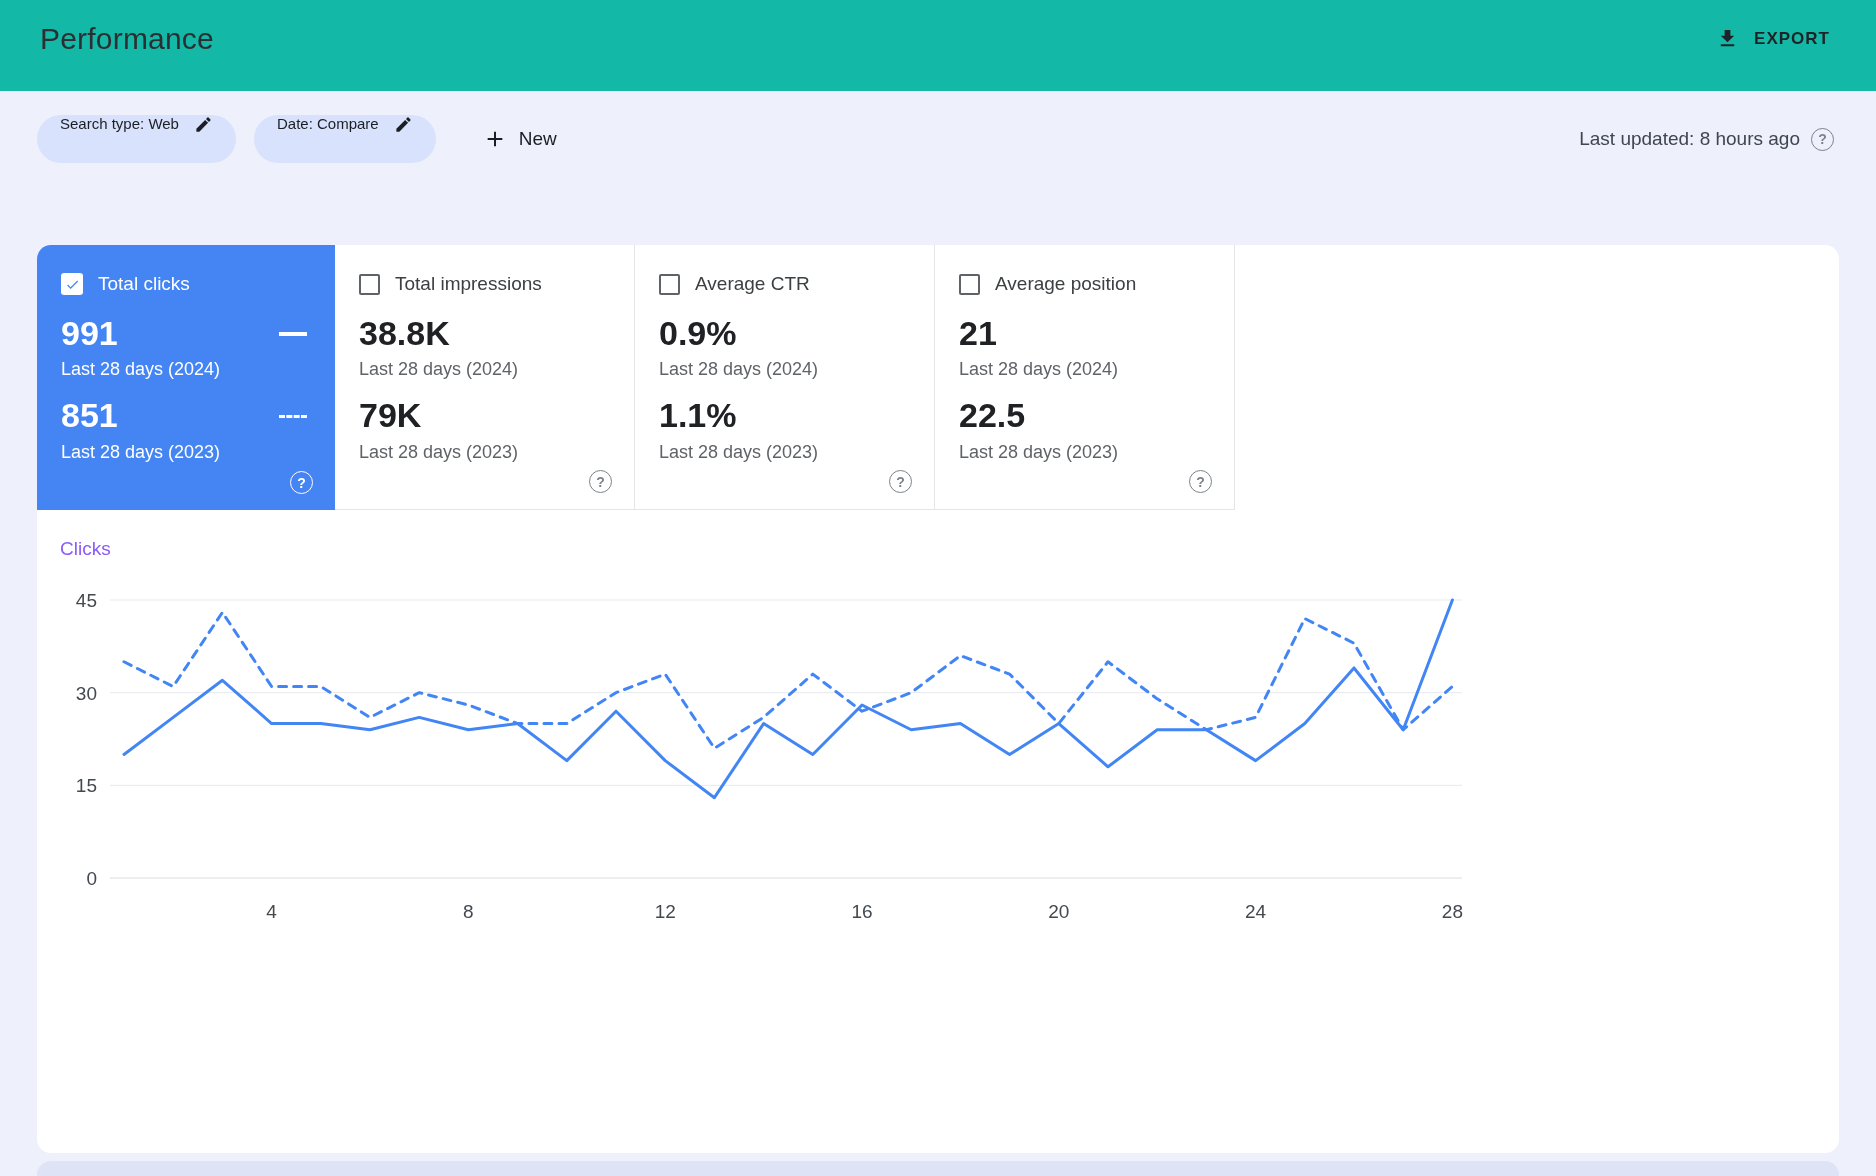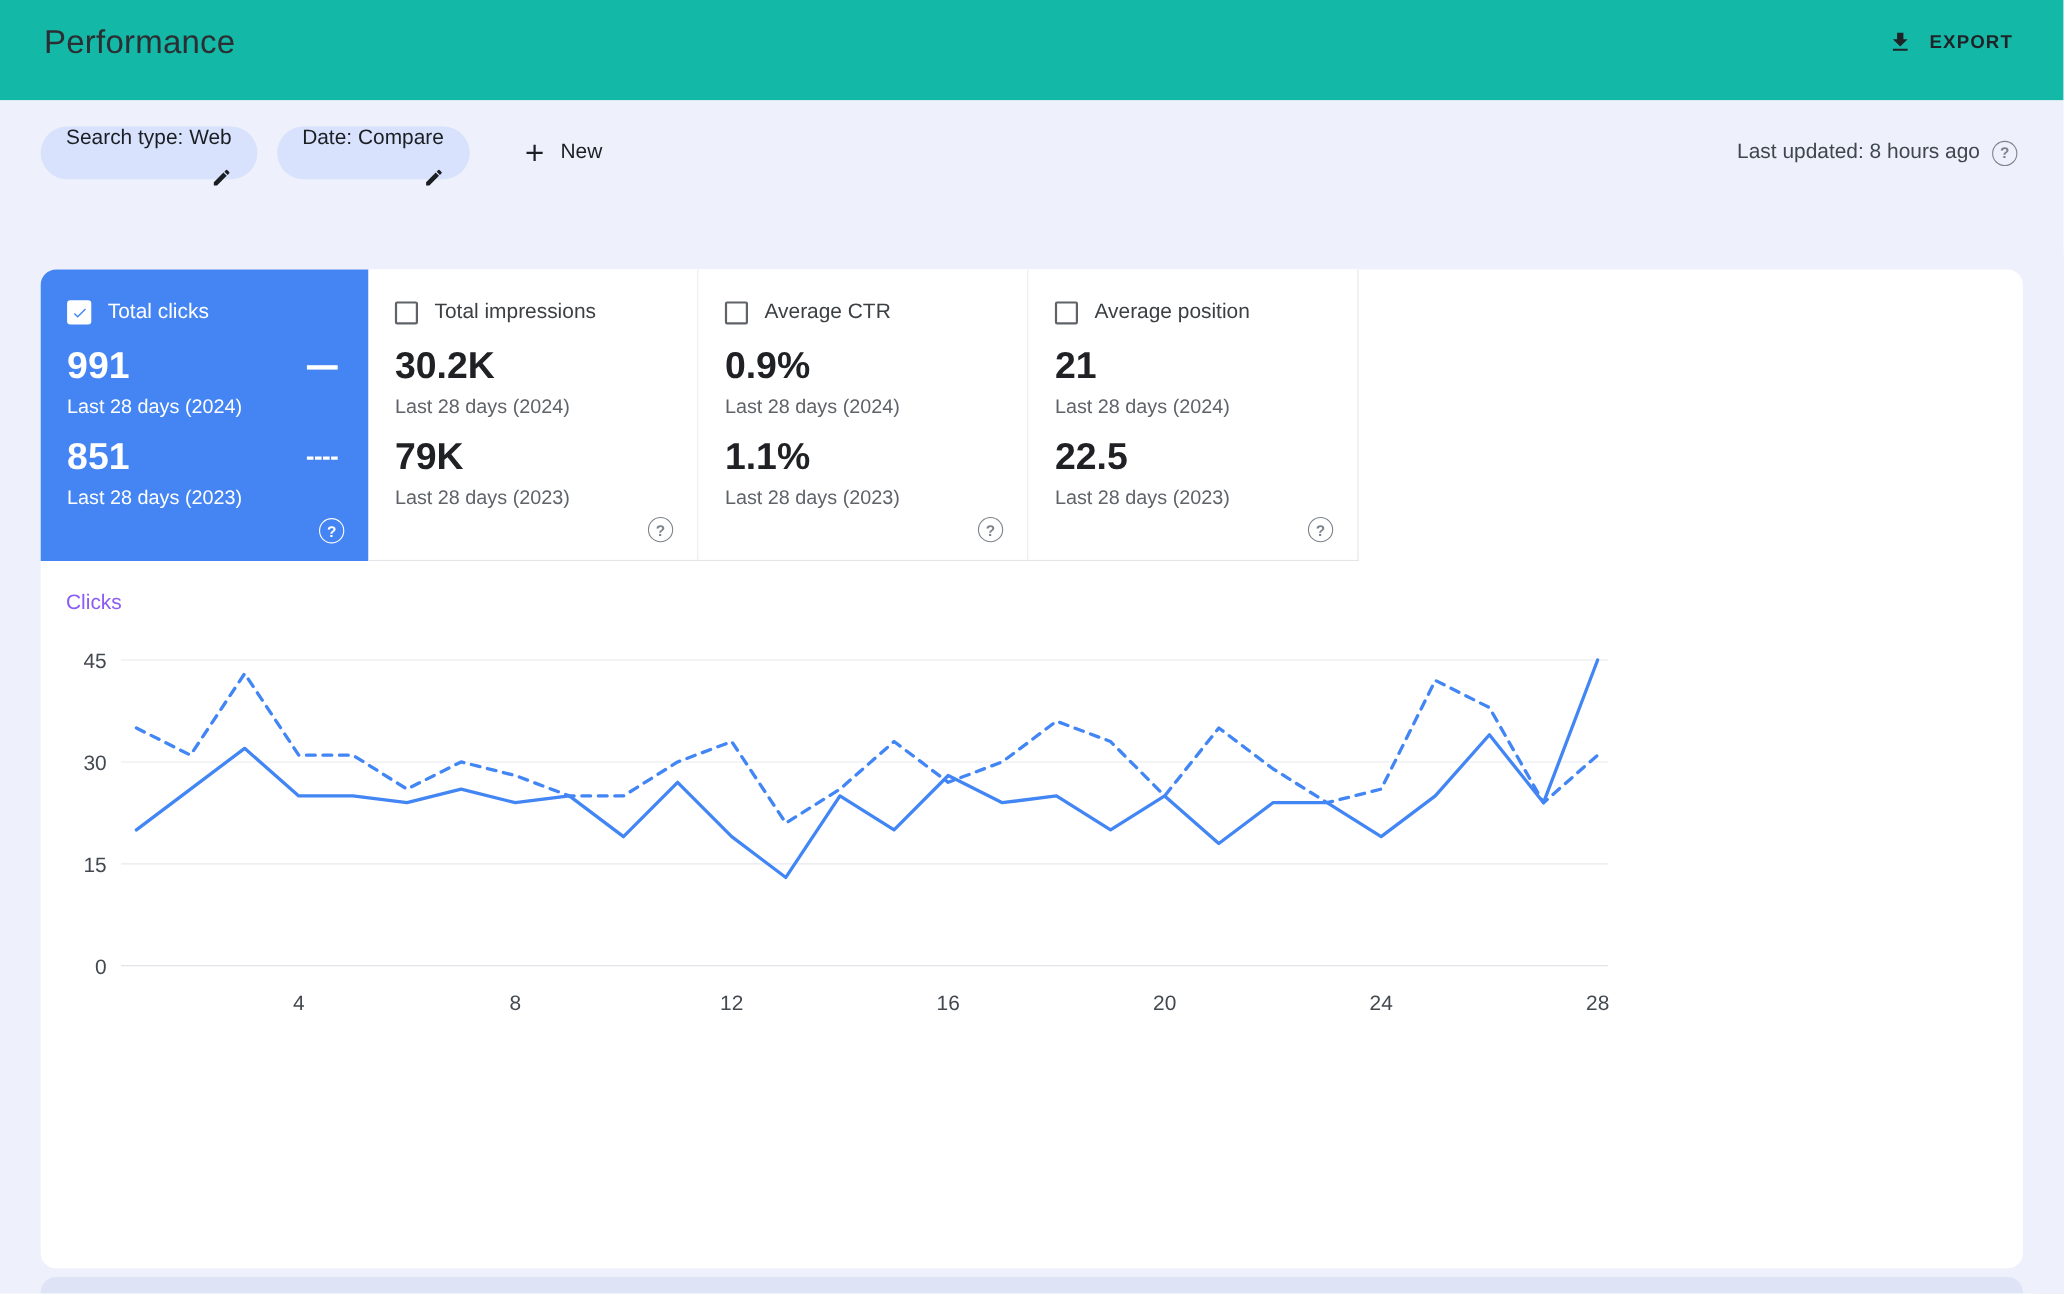--- a/index.html
+++ b/index.html
@@ -22,24 +22,24 @@
     display:flex;align-items:center;gap:15px;
     background:none;border:none;cursor:pointer;
     font-family:inherit;font-size:17px;font-weight:700;letter-spacing:1px;color:#1f2328;
   }
   
   .filter-row{
     display:flex;align-items:center;
     padding:24px 42px 0 37px;gap:18px;
   }
   .chip{
-    display:flex;align-items:flex-end;gap:15px;
+    display:flex;align-items:flex-start;gap:15px;
     height:48px;padding:0 23px;border-radius:24px;
     background:#d8e2fc;border:none;cursor:pointer;
-    font-family:inherit;font-size:19px;font-weight:500;color:#1b1f24;flex-direction:column;
+    font-family:inherit;font-size:15px;font-weight:500;color:#1b1f24;
   }
   .new-btn{
     display:flex;align-items:center;gap:13px;margin-left:30px;
     background:none;border:none;cursor:pointer;
     font-family:inherit;font-size:19px;font-weight:500;color:#1b1f24;
   }
   .last-updated{
     margin-left:auto;display:flex;align-items:flex-start;gap:11px;
     font-size:19px;color:#3f464d;
   }
@@ -172,21 +172,21 @@
       <div class="metric-period">Last 28 days (2023)</div>
       <span class="help-circle card-help">?</span>
     </div>
 
     <div class="card">
       <div class="card-head">
         <span class="checkbox-unchecked"></span>
         <span class="card-label">Total impressions</span>
       </div>
       <div class="value-row">
-        <span class="metric-value">30.2K</span>
+        <span class="metric-value">38.8K</span>
       </div>
       <div class="metric-period">Last 28 days (2024)</div>
       <div class="value-row">
         <span class="metric-value">79K</span>
       </div>
       <div class="metric-period">Last 28 days (2023)</div>
       <span class="help-circle card-help">?</span>
     </div>
 
     <div class="card">

